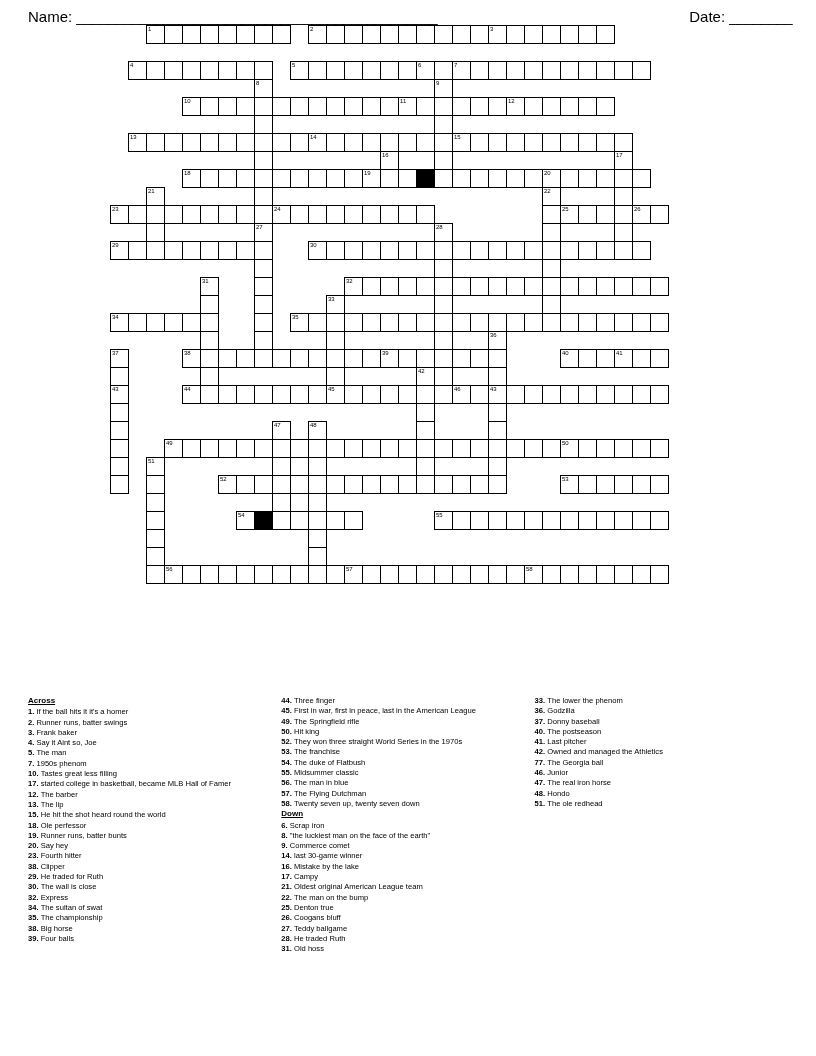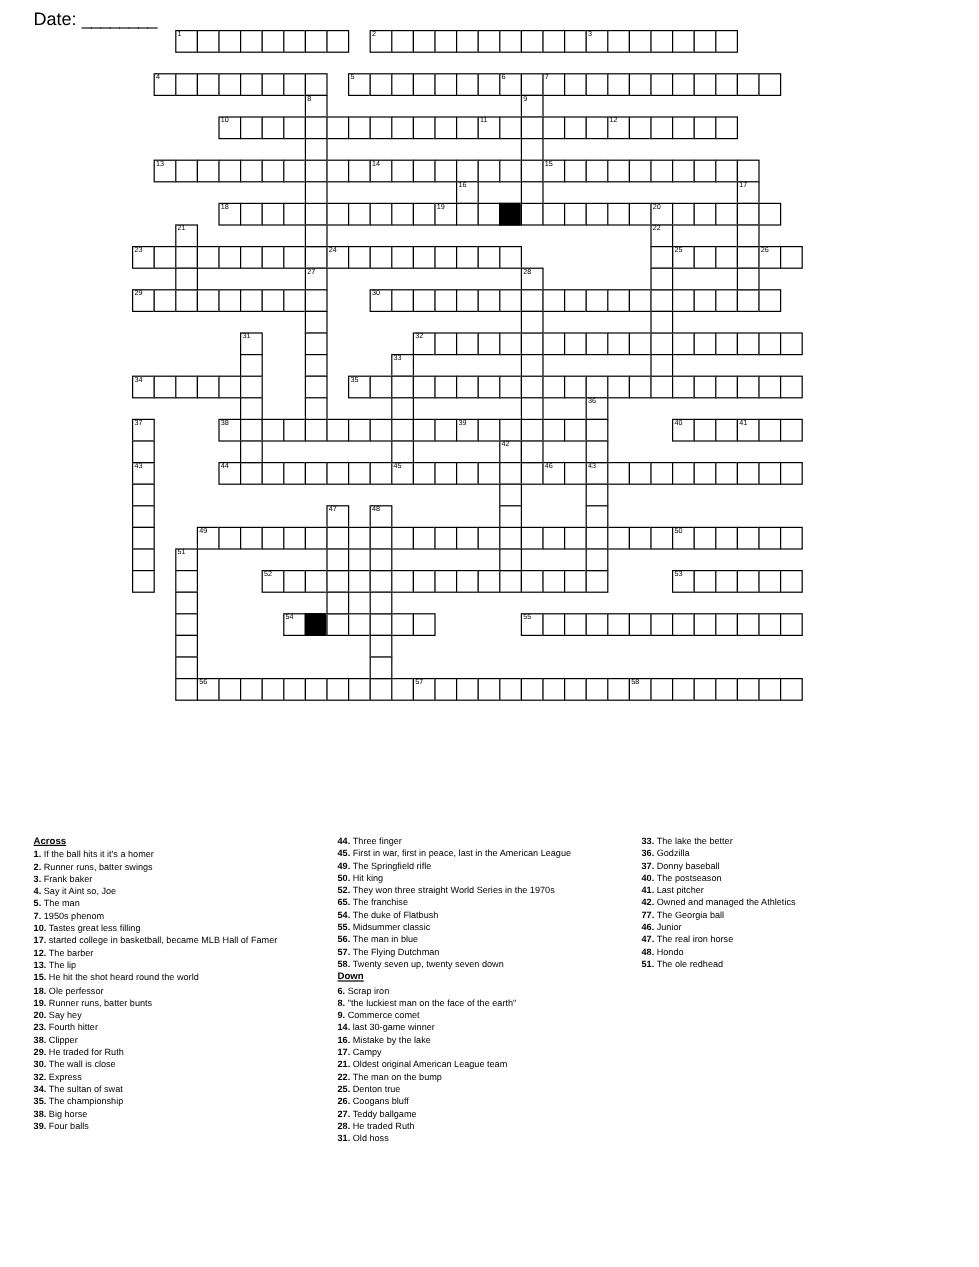--- a/index.html
+++ b/index.html
@@ -107,20 +107,24 @@
   .clue b {
     font-weight: bold;
   }
 </style>
 </head>
 <body>
 
 <div class="page">
 
   <div class="header">
+    <div class="name-block">
+      <span>Name:</span>
+      <span class="line">______________________________________________</span>
+    </div>
     <div class="date-block">
       <span>Date:</span>
       <span class="line">________</span>
     </div>
   </div>
 
 
   <div class="grid-wrap">
     <div class="grid" id="grid">
         <div class="cell" style="left: 36px; top: 0px;">
@@ -715,21 +719,21 @@
         <div class="clue"><b>35. </b><span>The championship</span></div>
         <div class="clue"><b>38. </b><span>Big horse</span></div>
         <div class="clue"><b>39. </b><span>Four balls</span></div>
       </div>
     <div class="clue-col" id="clue-col-2">
         <div class="clue"><b>44. </b><span>Three finger</span></div>
         <div class="clue"><b>45. </b><span>First in war, first in peace, last in the American League</span></div>
         <div class="clue"><b>49. </b><span>The Springfield rifle</span></div>
         <div class="clue"><b>50. </b><span>Hit king</span></div>
         <div class="clue"><b>52. </b><span>They won three straight World Series in the 1970s</span></div>
-        <div class="clue"><b>65. </b><span>The franchise</span></div>
+        <div class="clue"><b>53. </b><span>The franchise</span></div>
         <div class="clue"><b>54. </b><span>The duke of Flatbush</span></div>
         <div class="clue"><b>55. </b><span>Midsummer classic</span></div>
         <div class="clue"><b>56. </b><span>The man in blue</span></div>
         <div class="clue"><b>57. </b><span>The Flying Dutchman</span></div>
         <div class="clue"><b>58. </b><span>Twenty seven up, twenty seven down</span></div>
         <div class="clue-head">Down</div>
         <div class="clue"><b>6. </b><span>Scrap iron</span></div>
         <div class="clue"><b>8. </b><span>"the luckiest man on the face of the earth"</span></div>
         <div class="clue"><b>9. </b><span>Commerce comet</span></div>
         <div class="clue"><b>14. </b><span>last 30-game winner</span></div>
@@ -737,21 +741,21 @@
         <div class="clue"><b>17. </b><span>Campy</span></div>
         <div class="clue"><b>21. </b><span>Oldest original American League team</span></div>
         <div class="clue"><b>22. </b><span>The man on the bump</span></div>
         <div class="clue"><b>25. </b><span>Denton true</span></div>
         <div class="clue"><b>26. </b><span>Coogans bluff</span></div>
         <div class="clue"><b>27. </b><span>Teddy ballgame</span></div>
         <div class="clue"><b>28. </b><span>He traded Ruth</span></div>
         <div class="clue"><b>31. </b><span>Old hoss</span></div>
       </div>
     <div class="clue-col" id="clue-col-3">
-        <div class="clue"><b>33. </b><span>The lake the better</span></div>
+        <div class="clue"><b>33. </b><span>The lower the phenom</span></div>
         <div class="clue"><b>36. </b><span>Godzilla</span></div>
         <div class="clue"><b>37. </b><span>Donny baseball</span></div>
         <div class="clue"><b>40. </b><span>The postseason</span></div>
         <div class="clue"><b>41. </b><span>Last pitcher</span></div>
         <div class="clue"><b>42. </b><span>Owned and managed the Athletics</span></div>
         <div class="clue"><b>77. </b><span>The Georgia ball</span></div>
         <div class="clue"><b>46. </b><span>Junior</span></div>
         <div class="clue"><b>47. </b><span>The real iron horse</span></div>
         <div class="clue"><b>48. </b><span>Hondo</span></div>
         <div class="clue"><b>51. </b><span>The ole redhead</span></div>

